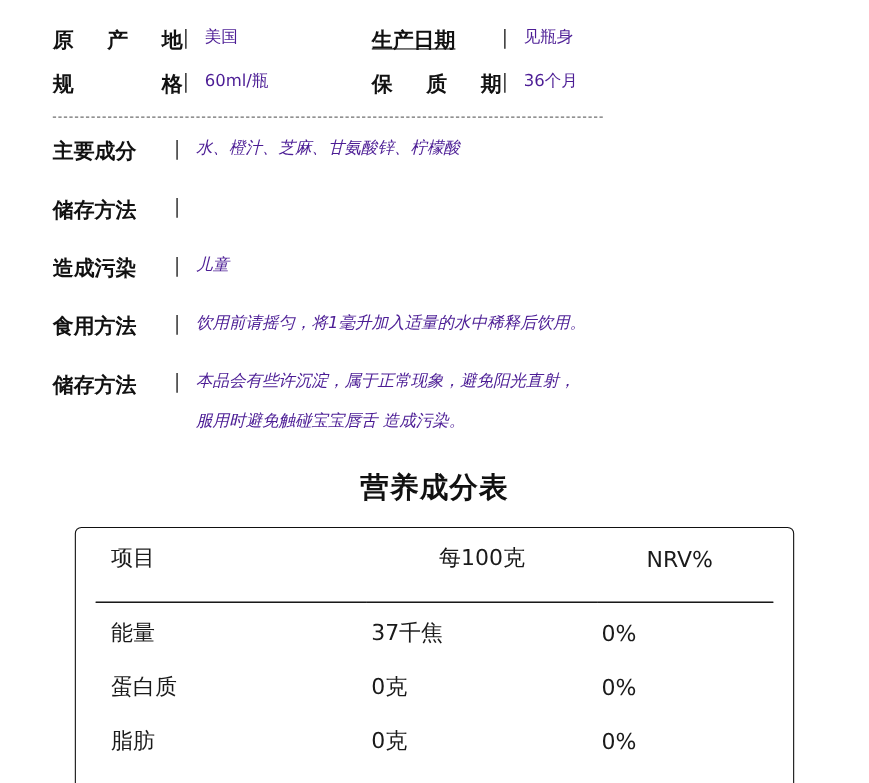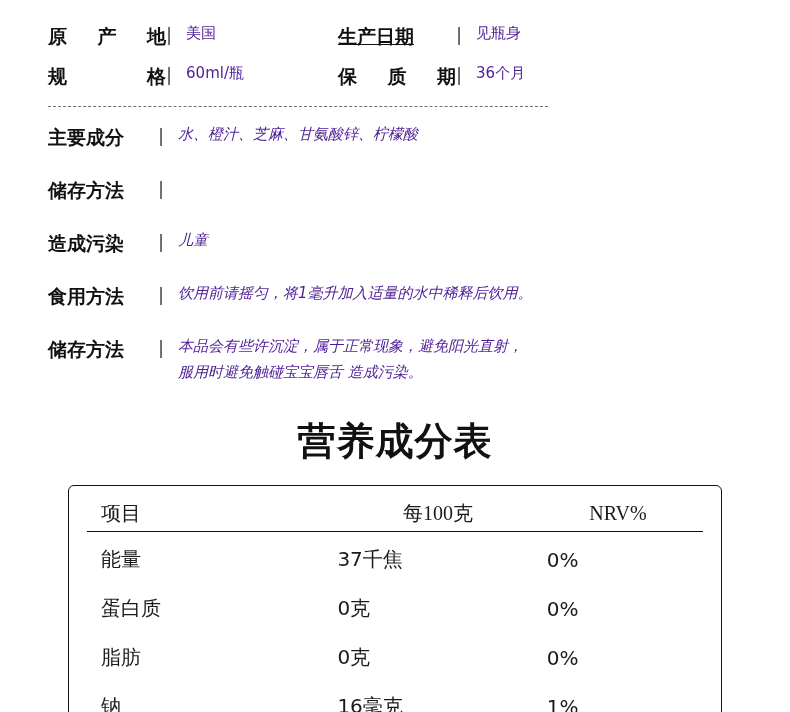--- a/index.html
+++ b/index.html
@@ -95,27 +95,27 @@
   .spec-line .label {
     width: 110px;
     flex: 0 0 110px;
   }
   .spec-line .value {
     flex: 1;
     font-style: italic;
   }
   .value .line2 {
     display: block;
-    margin-top: 6px;
+    margin-top: 16px;
   }
 
   
   .nutri-title {
     text-align: center;
-    font-size: 38px;
+    font-size: 26px;
     font-weight: bold;
     color: #111;
     margin-top: 34px;
     margin-bottom: 18px;
     letter-spacing: 1px;
   }
 
   
   .nutri-table {
     border: 1px solid #111;
@@ -131,22 +131,21 @@
     border-collapse: collapse;
   }
   th, td {
     font-weight: normal;
     font-size: 20px;
     color: #1a1a1a;
     padding: 11px 4px;
   }
   thead th {
     padding-top: 14px;
-    padding-bottom: 4px;
-    font-family: Liberation Serif, serif;
+    padding-bottom: 26px;
   }
   thead tr {
     border-bottom: 1px solid #111;
   }
   .col-item   { text-align: left;  width: 40%; padding-left: 14px; }
   .col-amount { width: 34%; }
   .col-nrv    { width: 26%; padding-right: 14px; }
 
   tbody tr:first-child td { padding-top: 14px; }
 </style>

